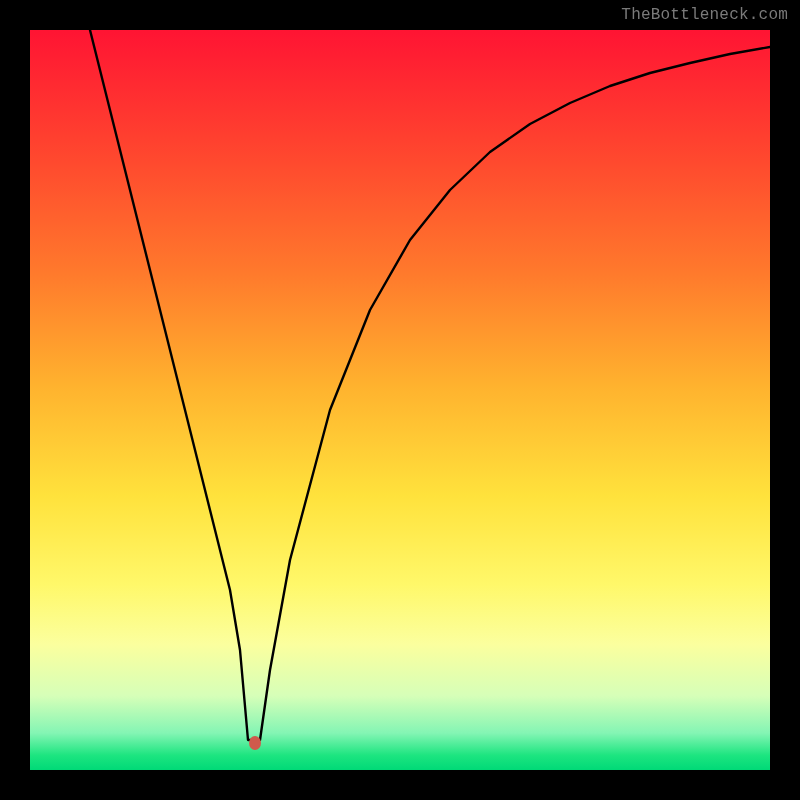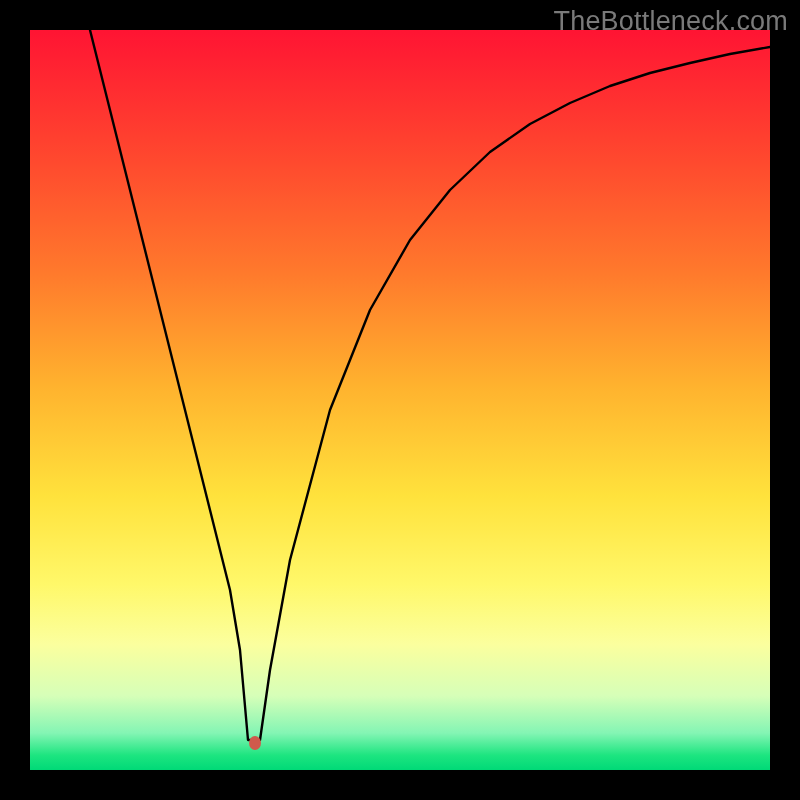--- a/index.html
+++ b/index.html
@@ -28,24 +28,25 @@
       #d6ffb8 90%,
       #84f5b4 95%,
       #1de580 98%,
       #00d977 100%);
   }
   .watermark {
     position: absolute;
     top: 6px;
     right: 12px;
     color: #7a7a7a;
-    font-size: 27px;
+    font-size: 16px;
     font-weight: 500;
     letter-spacing: 0.2px;
     user-select: none;
+    font-family: Liberation Mono, monospace;
   }
   svg.curve {
     position: absolute;
     left: 30px;
     top: 30px;
     width: 740px;
     height: 740px;
     pointer-events: none;
   }
   .marker {

